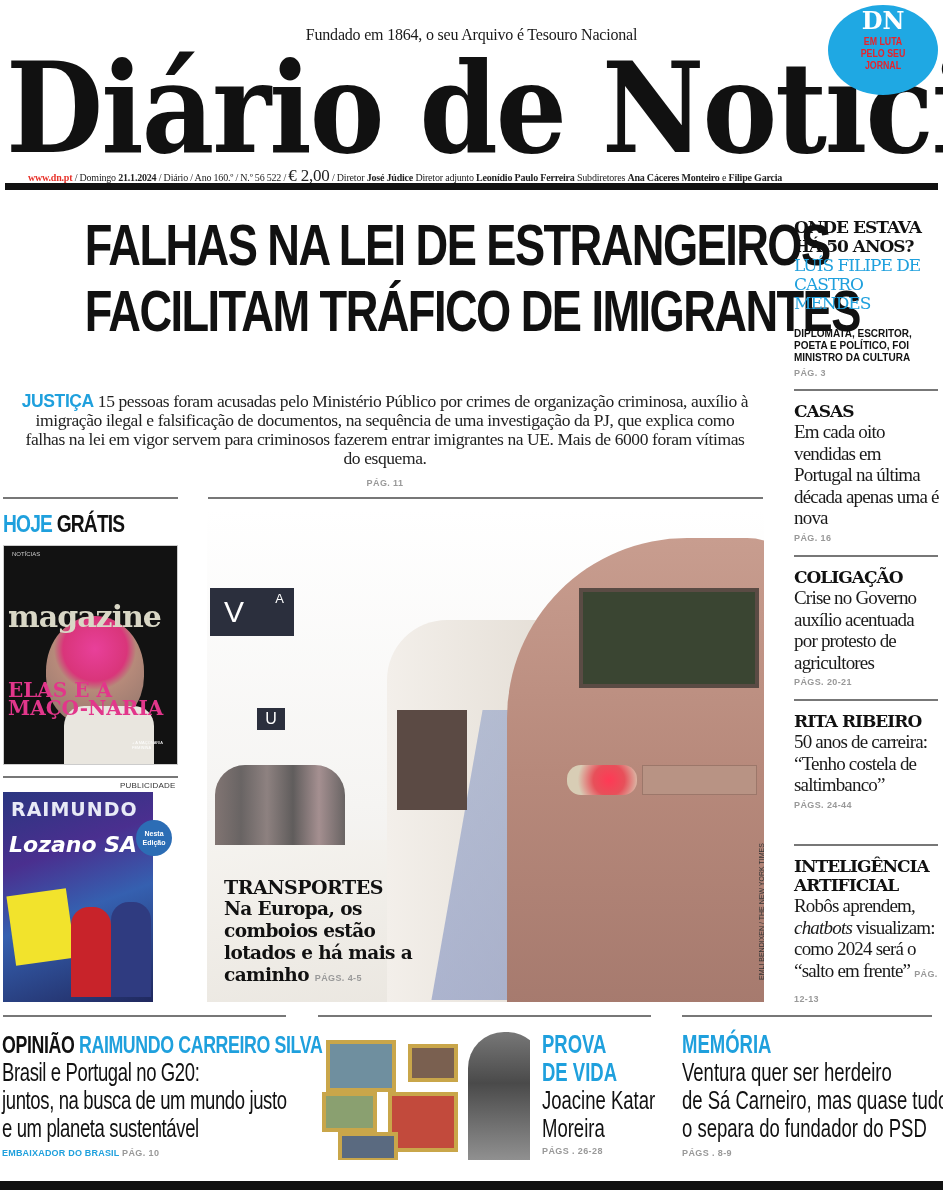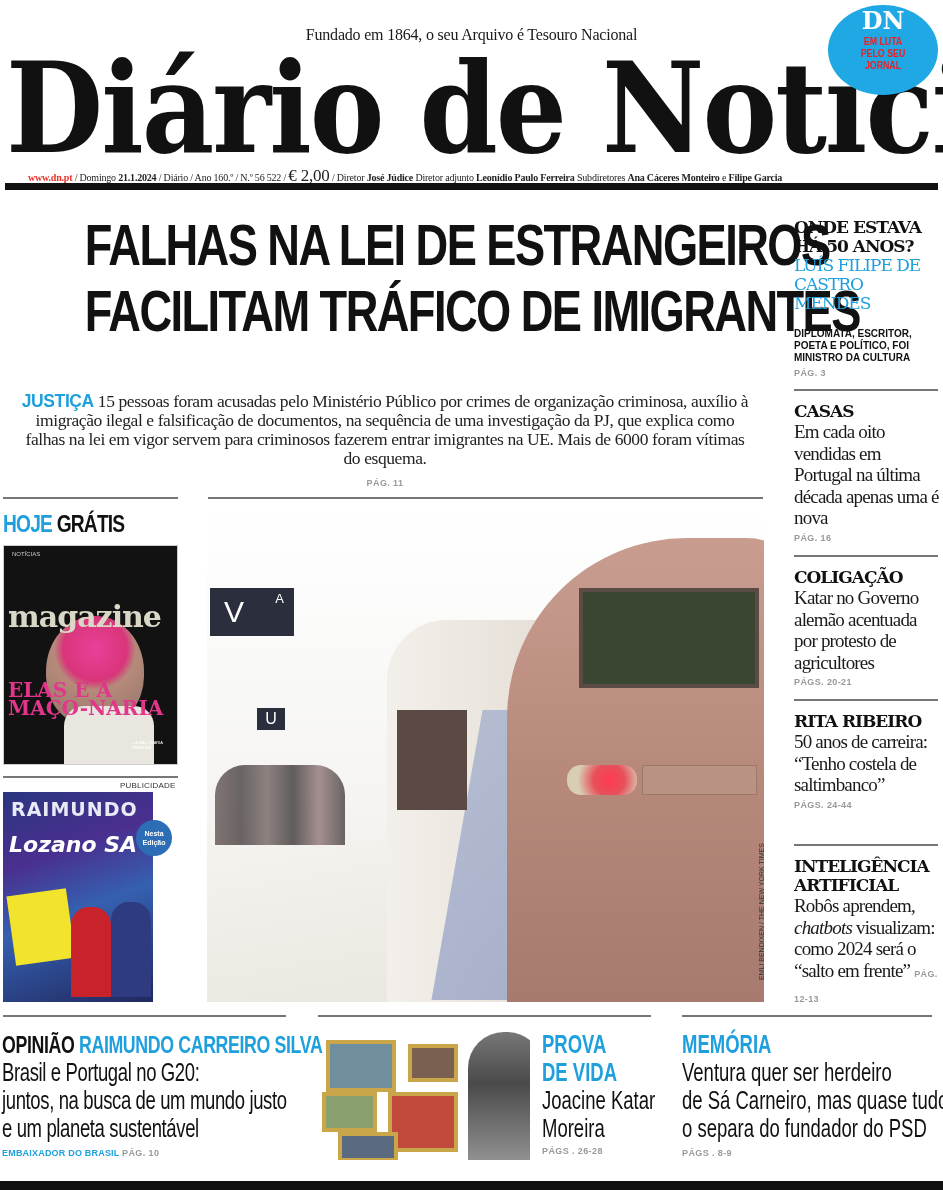--- a/index.html
+++ b/index.html
@@ -182,40 +182,45 @@
   <div class="sign">
     <span>V</span>
     <small>A</small>
   </div>
   <div class="sign-u">U</div>
   <div class="people"></div>
 </div>
 <div class="abs credit">EMLI BENDIXEN / THE NEW YORK TIMES</div>
 
 <div class="abs transport">
+  <div class="kick">TRANSPORTES</div>
+  <div class="body">
+    <span>Na Europa, os comboios estão lotados e há mais a caminho</span>
+    <span class="pag">PÁGS. 4-5</span>
+  </div>
 </div>
 
 <div class="abs rcol" style="top:218px;">
   <div class="kick">ONDE ESTAVA HÁ 50 ANOS?</div>
   <div class="name">LUÍS FILIPE DE CASTRO MENDES</div>
   <div class="sub">DIPLOMATA, ESCRITOR, POETA E POLÍTICO, FOI MINISTRO DA CULTURA</div>
   <span class="pag">PÁG. 3</span>
 </div>
 <div class="abs hr" style="left:794px;top:389px;width:144px;"></div>
 
 <div class="abs rcol" style="top:402px;">
   <div class="kick">CASAS</div>
   <div class="body">Em cada oito vendidas em Portugal na última década apenas uma é nova</div>
   <span class="pag">PÁG. 16</span>
 </div>
 <div class="abs hr" style="left:794px;top:555px;width:144px;"></div>
 
 <div class="abs rcol" style="top:568px;">
   <div class="kick">COLIGAÇÃO</div>
-  <div class="body">Katar no Governo alemão acentuada por protesto de agricultores</div>
+  <div class="body">Crise no Governo auxílio acentuada por protesto de agricultores</div>
   <span class="pag">PÁGS. 20-21</span>
 </div>
 <div class="abs hr" style="left:794px;top:699px;width:144px;"></div>
 
 <div class="abs rcol" style="top:712px;">
   <div class="kick">RITA RIBEIRO</div>
   <div class="body">50 anos de carreira: “Tenho costela de saltimbanco”</div>
   <span class="pag">PÁGS. 24-44</span>
 </div>
 <div class="abs hr" style="left:794px;top:844px;width:144px;"></div>

